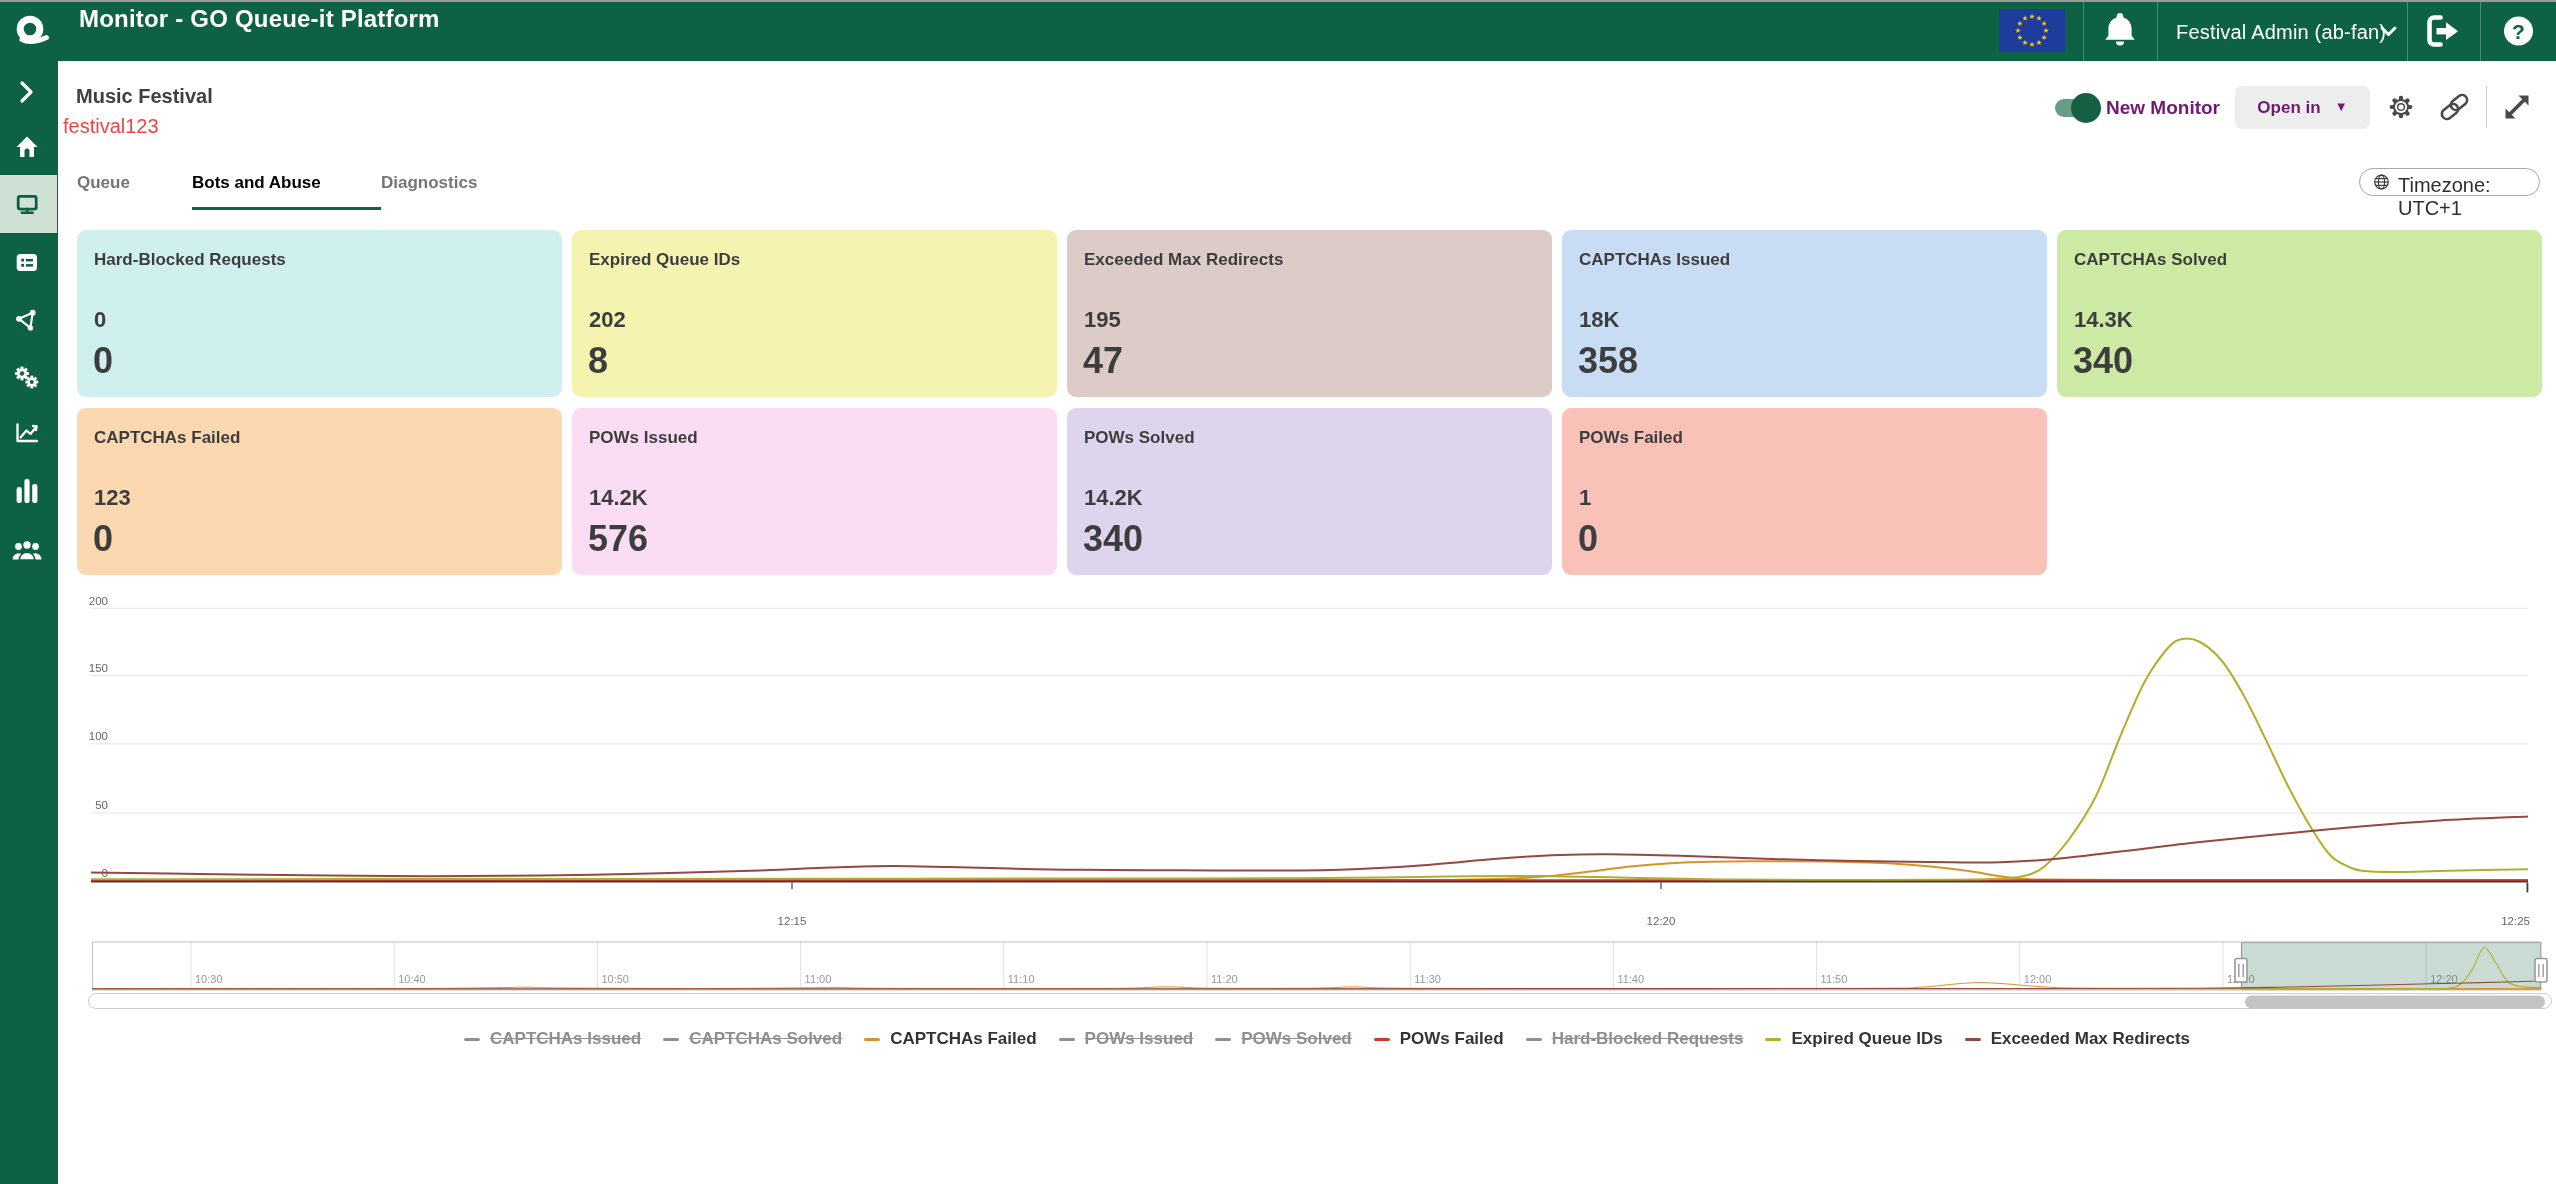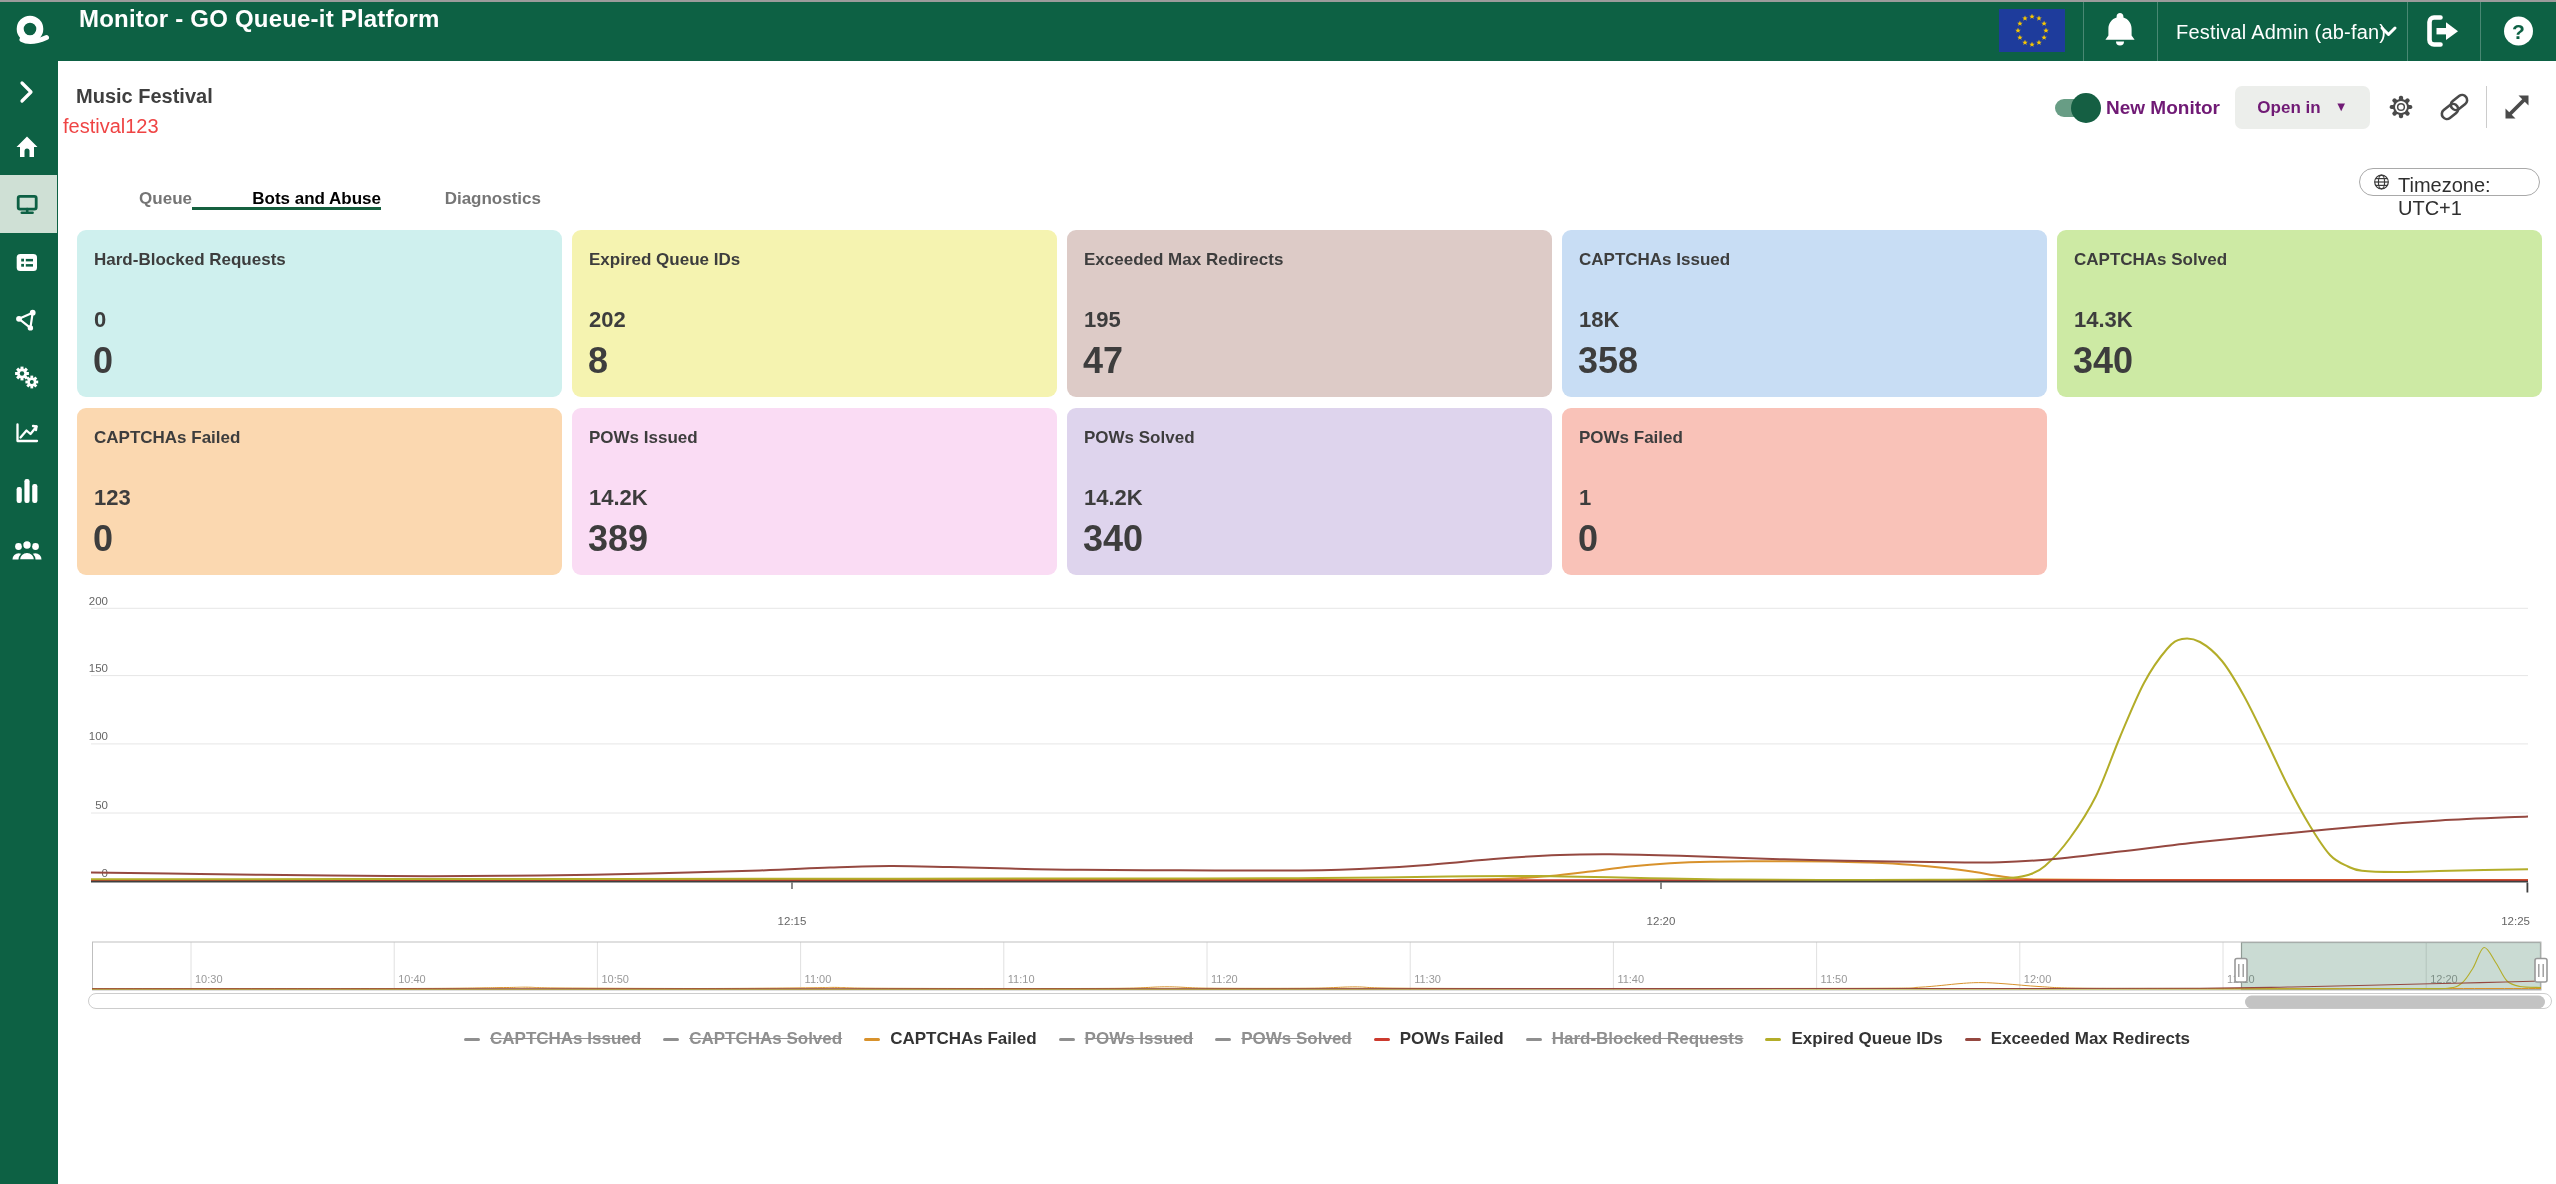--- a/index.html
+++ b/index.html
@@ -20,21 +20,21 @@
 #mf { left:76px; top:85px; font-size:20px; font-weight:700; color:#3f3f3f; }
 #fid { left:63px; top:115px; font-size:20px; color:#ef4444; }
 
 #newmonlabel { left:2106px; top:97px; font-size:19px; font-weight:700; color:#701a75; }
 #toggletrack { left:2055px; top:99px; width:45px; height:18px; border-radius:9px; background:#689d85; }
 #toggleknob { left:2071px; top:93px; width:30px; height:30px; border-radius:50%; background:#15604426; background:#155f43; }
 #openin { left:2235px; top:86px; width:135px; height:43px; background:#eceeeb; border-radius:7px; color:#701a75; font-size:17px; font-weight:700; line-height:43px; text-align:center; }
 .ctlsep { left:2486px; top:86px; width:1px; height:42px; background:#cccccc; }
 
 #tabs { left:77px; top:160px; height:50px; }
-.tab { position:absolute; top:16px; height:50px; font-size:17px; font-weight:700; color:#757575; text-align:right; }
+.tab { position:absolute; top:0; height:50px; font-size:17px; font-weight:700; color:#757575; text-align:left; }
 .tabactive { color:#000000; }
 #tabunderline { left:192px; top:207px; width:189px; height:3px; background:#15603f; }
 
 #tz { left:2359px; top:168px; width:181px; height:28px; border:1px solid #a9a9a9; border-radius:14px; background:transparent; }
 #tztext { left:2398px; top:174px; font-size:20px; color:#2f2f2f; }
 
 .card { position:absolute; width:485px; height:167px; border-radius:9px; }
 .card .t { position:absolute; left:17px; top:20px; font-size:17px; font-weight:700; color:#3d3d3d; }
 .card .m { position:absolute; left:17px; top:77px; font-size:22px; font-weight:700; color:#3d3d3d; }
 .card .b { position:absolute; left:16px; top:110px; font-size:36px; font-weight:700; color:#3d3d3d; }
@@ -230,21 +230,21 @@
       <div class="b">340</div>
     </div>
   <div class="card" style="left:77px; top:408px; background:#fbd8b0;">
       <div class="t">CAPTCHAs Failed</div>
       <div class="m">123</div>
       <div class="b">0</div>
     </div>
   <div class="card" style="left:572px; top:408px; background:#fadcf4;">
       <div class="t">POWs Issued</div>
       <div class="m">14.2K</div>
-      <div class="b">389</div>
+      <div class="b">576</div>
     </div>
   <div class="card" style="left:1067px; top:408px; background:#ded4ed;">
       <div class="t">POWs Solved</div>
       <div class="m">14.2K</div>
       <div class="b">340</div>
     </div>
   <div class="card" style="left:1562px; top:408px; background:#f9c2b8;">
       <div class="t">POWs Failed</div>
       <div class="m">1</div>
       <div class="b">0</div>

